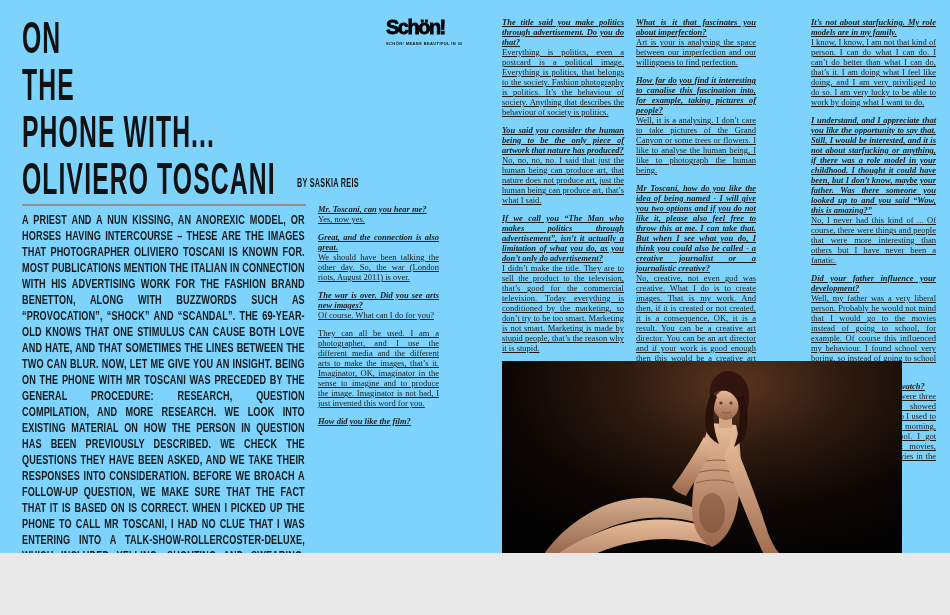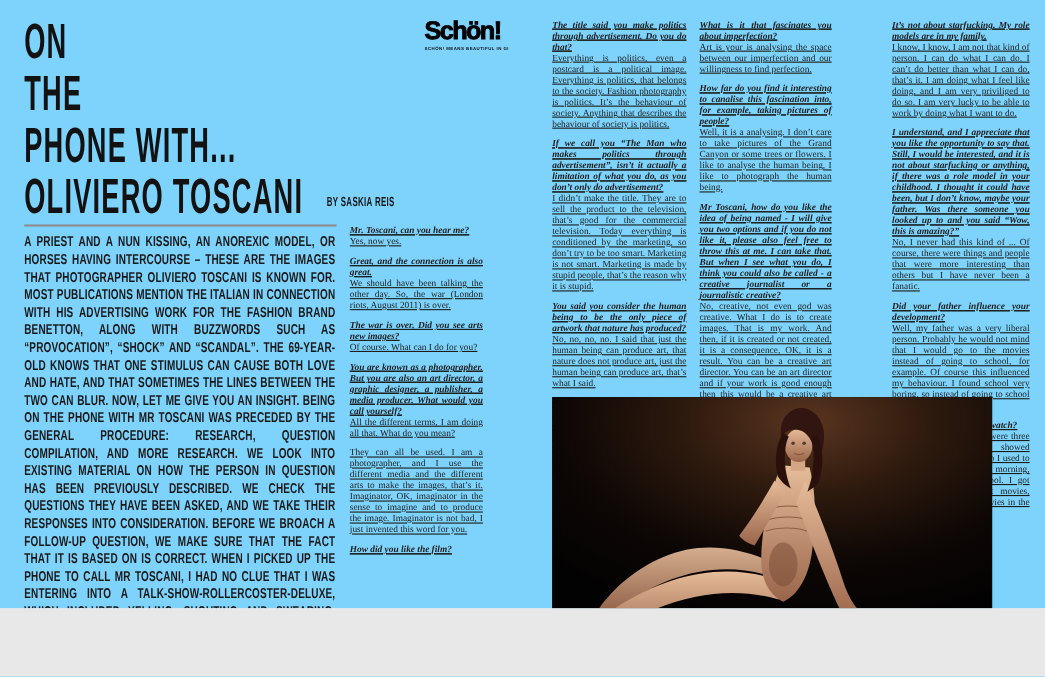--- a/index.html
+++ b/index.html
@@ -11,21 +11,21 @@
            white-space:nowrap;transform:scaleX(0.55);transform-origin:0 0;color:#121212;}
   .byline{position:absolute;left:297px;top:176px;font-weight:bold;font-size:12px;
           white-space:nowrap;transform:scaleX(0.6);transform-origin:0 0;letter-spacing:0.5px;}
   .rule{position:absolute;left:22px;top:204px;width:284px;height:2px;background:#8f8f8f;}
   
   .intro{position:absolute;left:22px;top:212px;width:404px;transform:scaleX(0.7);
          transform-origin:0 0;font-weight:bold;font-size:13px;line-height:16px;
          text-align:justify;letter-spacing:0.2px;color:#181818;}
   
   .logo{position:absolute;left:386px;top:14px;width:80px;text-align:left;}
-  .logo-word{font-weight:bold;font-size:23px;line-height:27px;letter-spacing:-1.5px;
+  .logo-word{font-weight:bold;font-size:20px;line-height:27px;letter-spacing:-1.5px;
              color:#000;-webkit-text-stroke:0.8px #000;}
   .logo-tagline{font-weight:bold;font-size:4px;letter-spacing:0.4px;color:#111;
                 white-space:nowrap;overflow:hidden;width:76px;}
   
   .qa-col{position:absolute;font-family:"Liberation Serif",serif;font-size:8.5px;
           line-height:10px;text-align:justify;color:#1c1c1c;text-decoration:underline;}
   .col-a{left:318px;top:204px;width:121px;}
   .col-b{left:502px;top:17px;width:122px;}
   .col-c{left:636px;top:17px;width:120px;}
   .col-d{left:811px;top:17px;width:125px;}
@@ -66,42 +66,38 @@
       </div>
       <div class="qa">
         <p class="q">Great, and the connection is also great.</p>
         <p class="a">We should have been talking the other day. So, the war (London riots, August 2011) is over.</p>
       </div>
       <div class="qa">
         <p class="q">The war is over. Did you see arts new images?</p>
         <p class="a">Of course. What can I do for you?</p>
       </div>
       <div class="qa">
-        <p class="q">You are known as a photographer. But you are also an art director, a graphic designer, a publisher, a media producer. What would you call yourself?</p>
-        <p class="a">All the different terms, I am doing all that. What do you mean?</p>
-      </div>
-      <div class="qa">
         <p class="a">They can all be used. I am a photographer, and I use the different media and the different arts to make the images, that’s it. Imaginator, OK, imaginator in the sense to imagine and to produce the image. Imaginator is not bad, I just invented this word for you.</p>
       </div>
       <div class="qa">
         <p class="q">How did you like the film?</p>
       </div>
     </div>
   <div class="qa-col col-b">
       <div class="qa">
         <p class="q">The title said you make politics through advertisement. Do you do that?</p>
         <p class="a">Everything is politics, even a postcard is a political image. Everything is politics, that belongs to the society. Fashion photography is politics. It’s the behaviour of society. Anything that describes the behaviour of society is politics.</p>
       </div>
       <div class="qa">
+        <p class="q">You said you consider the human being to be the only piece of artwork that nature has produced?</p>
+        <p class="a">No, no, no, no. I said that just the human being can produce art, that nature does not produce art, just the human being can produce art, that’s what I said.</p>
+      </div>
+      <div class="qa">
         <p class="q">If we call you “The Man who makes politics through advertisement”, isn’t it actually a limitation of what you do, as you don’t only do advertisement?</p>
         <p class="a">I didn’t make the title. They are to sell the product to the television, that’s good for the commercial television. Today everything is conditioned by the marketing, so don’t try to be too smart. Marketing is not smart. Marketing is made by stupid people, that’s the reason why it is stupid.</p>
-      </div>
-      <div class="qa">
-        <p class="q">You said you consider the human being to be the only piece of artwork that nature has produced?</p>
-        <p class="a">No, no, no, no. I said that just the human being can produce art, that nature does not produce art, just the human being can produce art, that’s what I said.</p>
       </div>
       <div class="qa">
         <p class="q">OK, that’s good we clarified that, because in that case it was not correctly translated.</p>
         <p class="a">The Matterhorn is a piece of art, OK, because it is made by nature. OK. I think just the human can make art.</p>
       </div>
     </div>
   <div class="qa-col col-c">
       <div class="qa">
         <p class="q">What is it that fascinates you about imperfection?</p>
         <p class="a">Art is your is analysing the space between our imperfection and our willingness to find perfection.</p>

